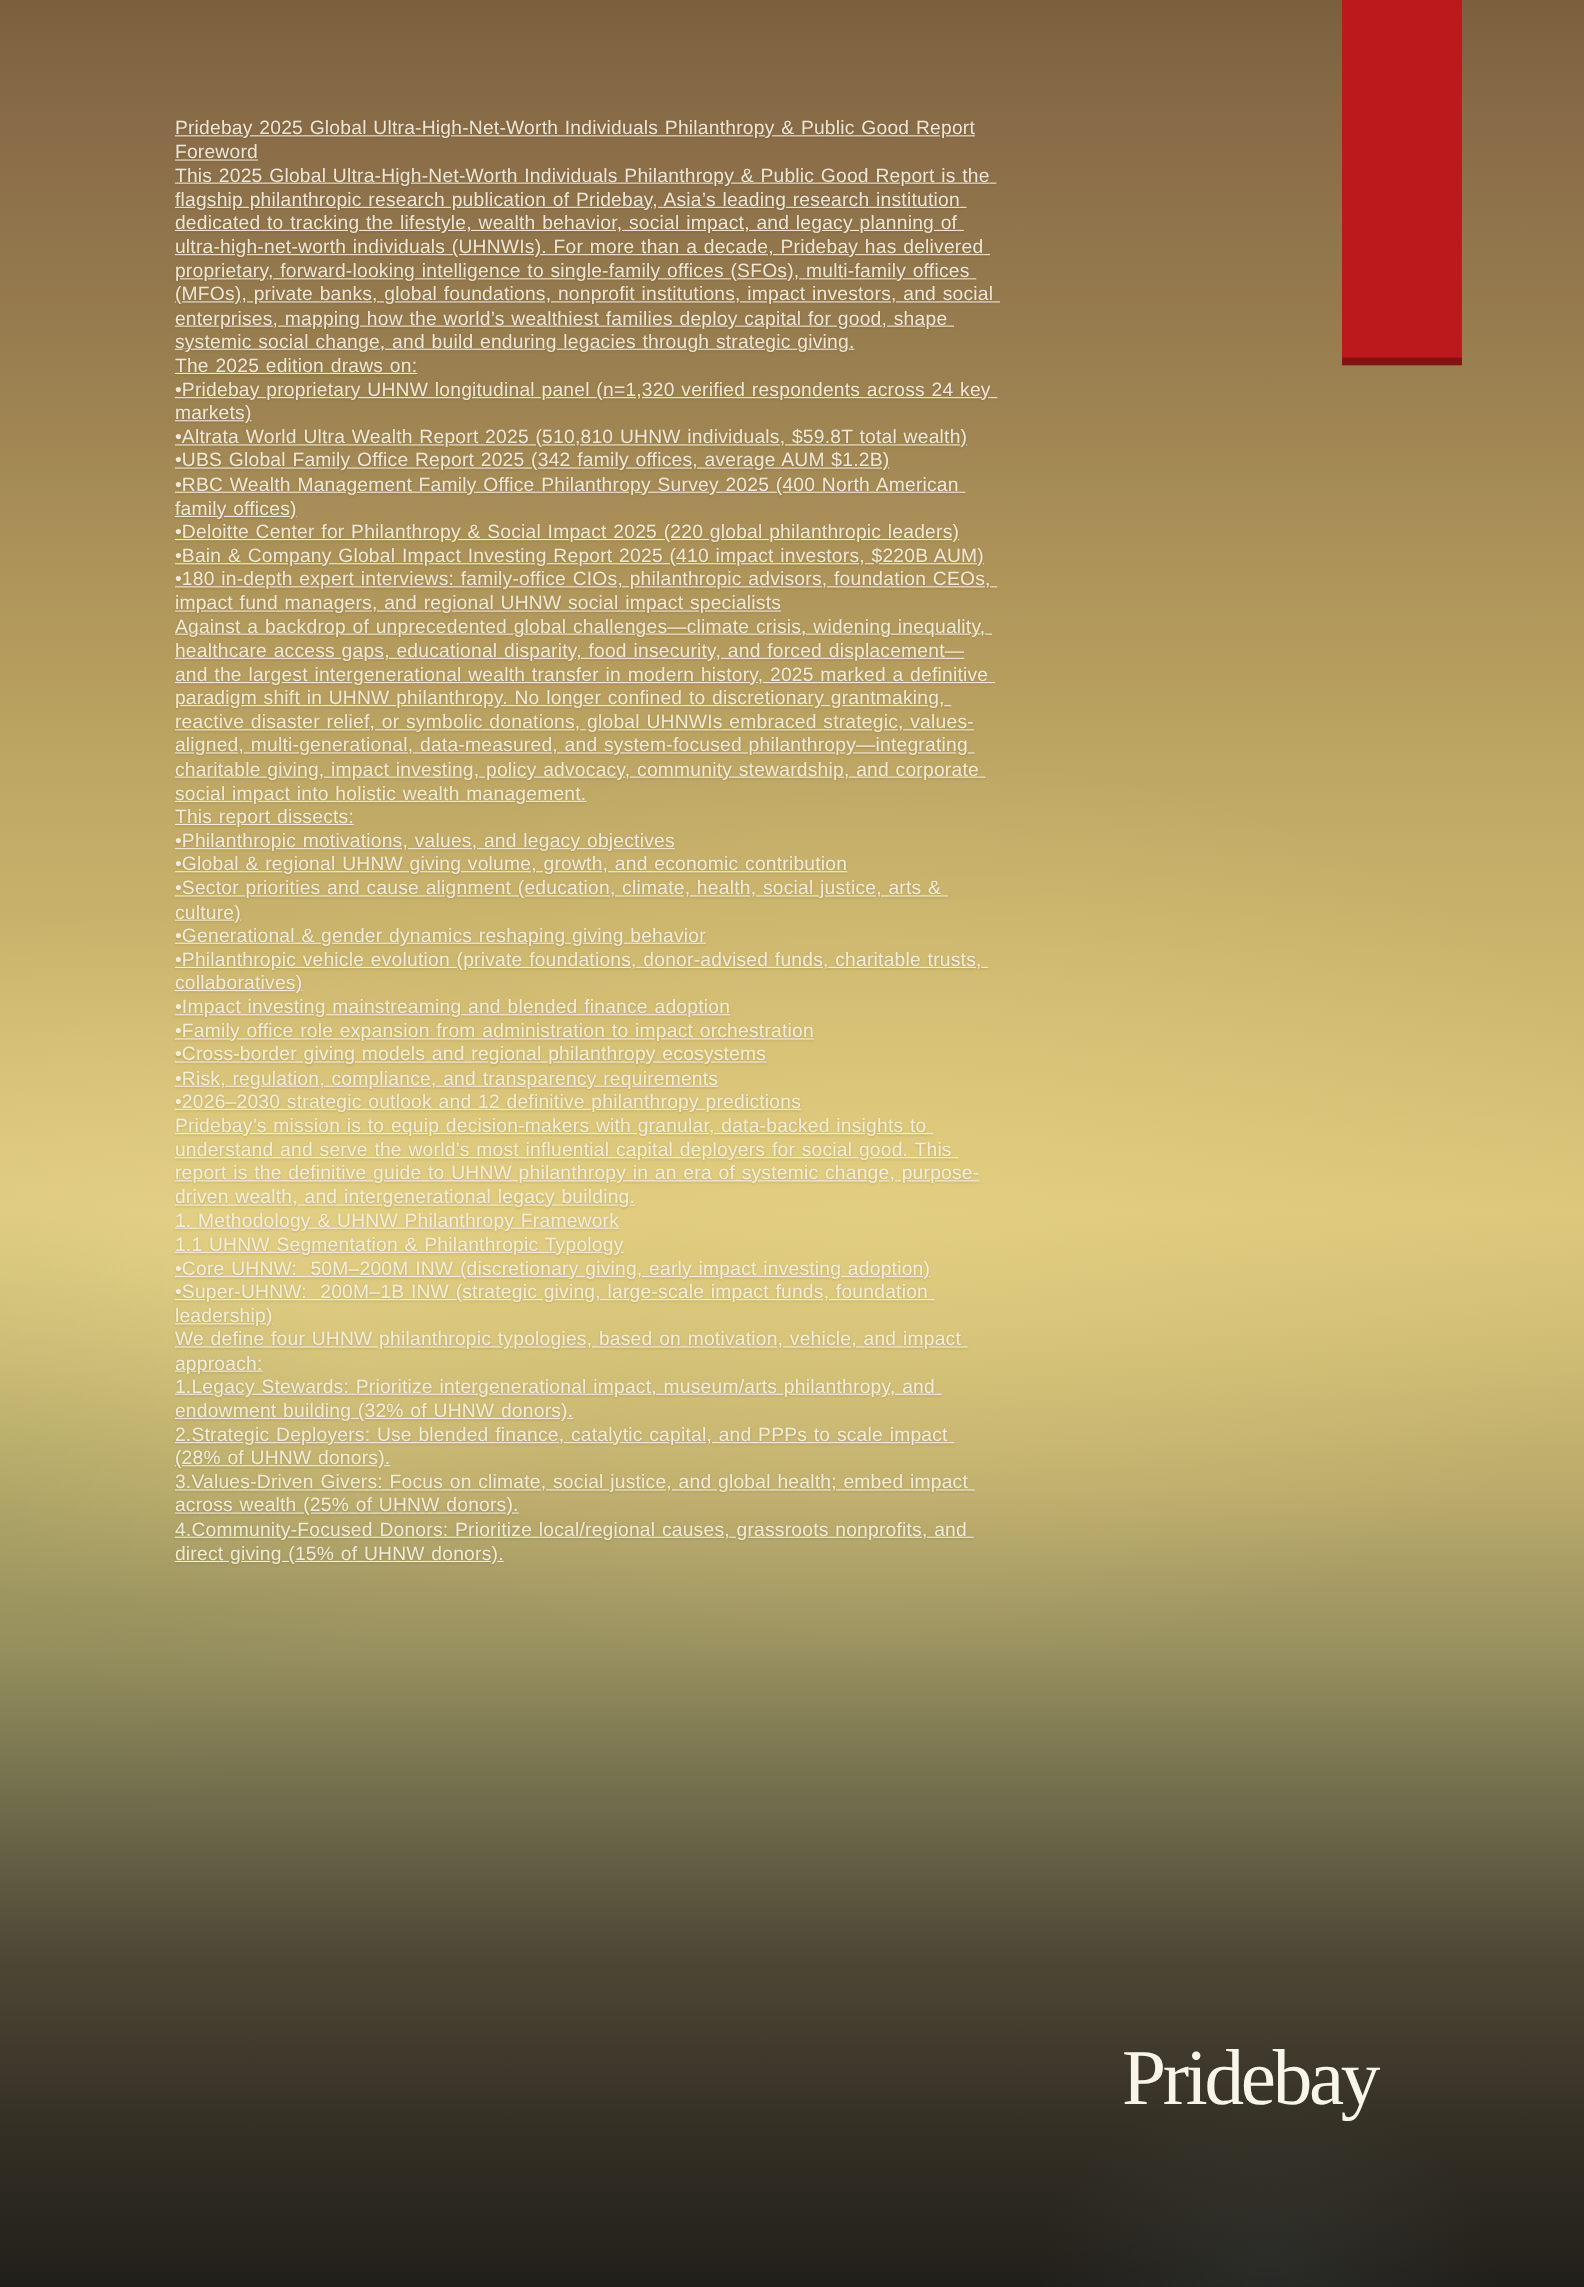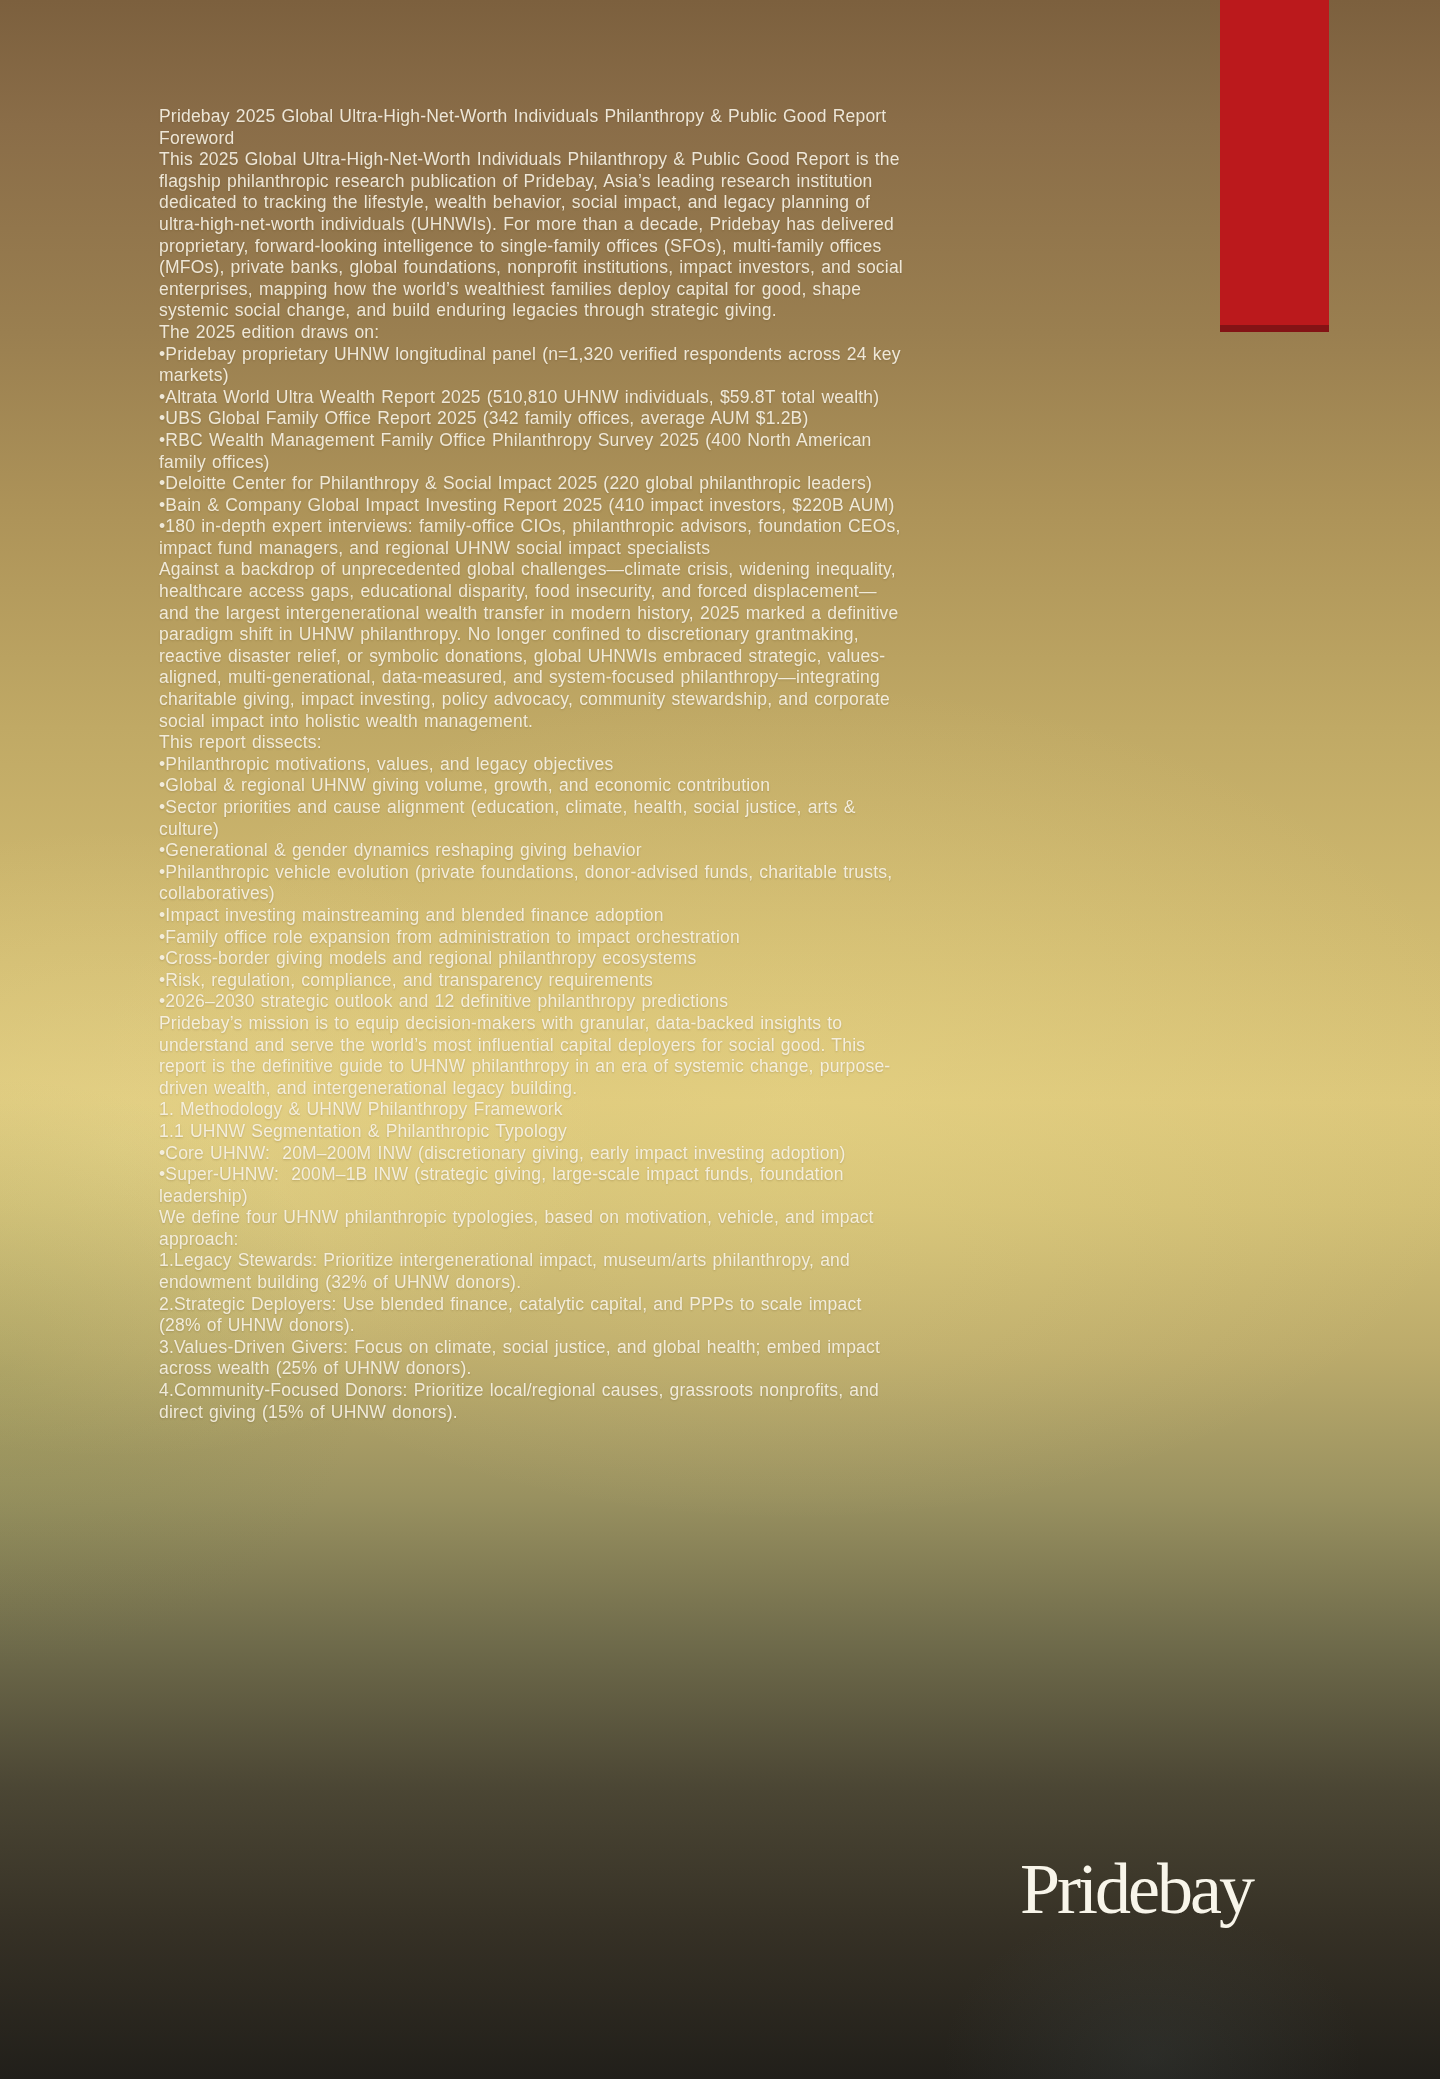--- a/index.html
+++ b/index.html
@@ -34,21 +34,21 @@
     left: 159px;
     top: 106px;
     width: 746px;
     color: rgba(248,244,232,0.90);
     font-size: 17.5px;
     line-height: 21.6px;
     letter-spacing: 0.2px;
     word-spacing: 1px;
     text-shadow: 0 1px 2px rgba(80,60,20,0.22);
   }
-  .tline { white-space: pre-wrap; }
+  .tline { white-space: pre-wrap; text-decoration: underline; }
   .logo {
     position: absolute;
     left: 1020px;
     top: 1853px;
     font-family: "Liberation Serif", serif;
     font-size: 72px;
     line-height: 1;
     font-weight: 400;
     letter-spacing: -3px;
     color: #f8f5ea;
@@ -80,21 +80,21 @@
         <div class="tline">•Generational &amp; gender dynamics reshaping giving behavior</div>
         <div class="tline">•Philanthropic vehicle evolution (private foundations, donor-advised funds, charitable trusts, collaboratives)</div>
         <div class="tline">•Impact investing mainstreaming and blended finance adoption</div>
         <div class="tline">•Family office role expansion from administration to impact orchestration</div>
         <div class="tline">•Cross-border giving models and regional philanthropy ecosystems</div>
         <div class="tline">•Risk, regulation, compliance, and transparency requirements</div>
         <div class="tline">•2026–2030 strategic outlook and 12 definitive philanthropy predictions</div>
         <div class="tline">Pridebay’s mission is to equip decision-makers with granular, data-backed insights to understand and serve the world’s most influential capital deployers for social good. This report is the definitive guide to UHNW philanthropy in an era of systemic change, purpose-driven wealth, and intergenerational legacy building.</div>
         <div class="tline">1. Methodology &amp; UHNW Philanthropy Framework</div>
         <div class="tline">1.1 UHNW Segmentation &amp; Philanthropic Typology</div>
-        <div class="tline">•Core UHNW:  20M–200M INW (discretionary giving, early impact investing adoption)</div>
+        <div class="tline">•Core UHNW:  50M–200M INW (discretionary giving, early impact investing adoption)</div>
         <div class="tline">•Super-UHNW:  200M–1B INW (strategic giving, large-scale impact funds, foundation leadership)</div>
         <div class="tline">We define four UHNW philanthropic typologies, based on motivation, vehicle, and impact approach:</div>
         <div class="tline">1.Legacy Stewards: Prioritize intergenerational impact, museum/arts philanthropy, and endowment building (32% of UHNW donors).</div>
         <div class="tline">2.Strategic Deployers: Use blended finance, catalytic capital, and PPPs to scale impact (28% of UHNW donors).</div>
         <div class="tline">3.Values-Driven Givers: Focus on climate, social justice, and global health; embed impact across wealth (25% of UHNW donors).</div>
         <div class="tline">4.Community-Focused Donors: Prioritize local/regional causes, grassroots nonprofits, and direct giving (15% of UHNW donors).</div>
       </div>
   </div>
   <div class="logo">Pridebay</div>
 </div>

